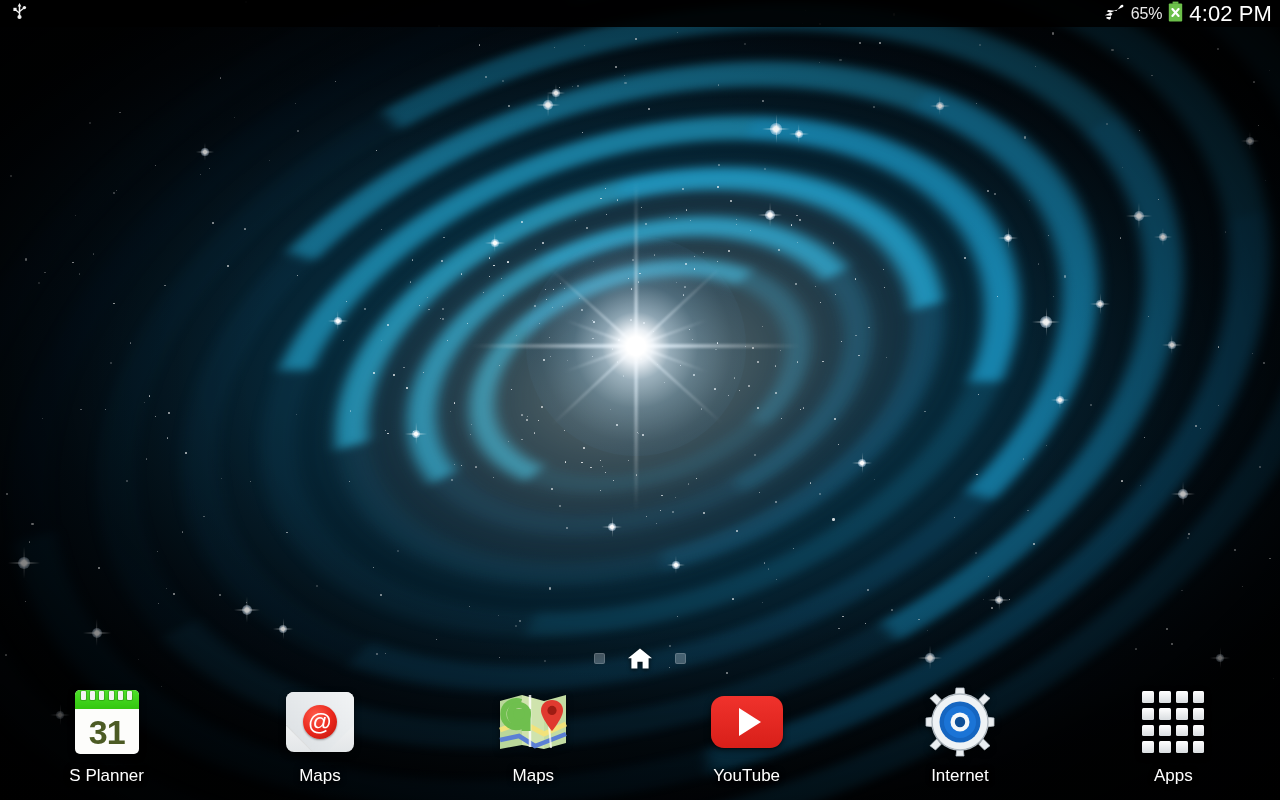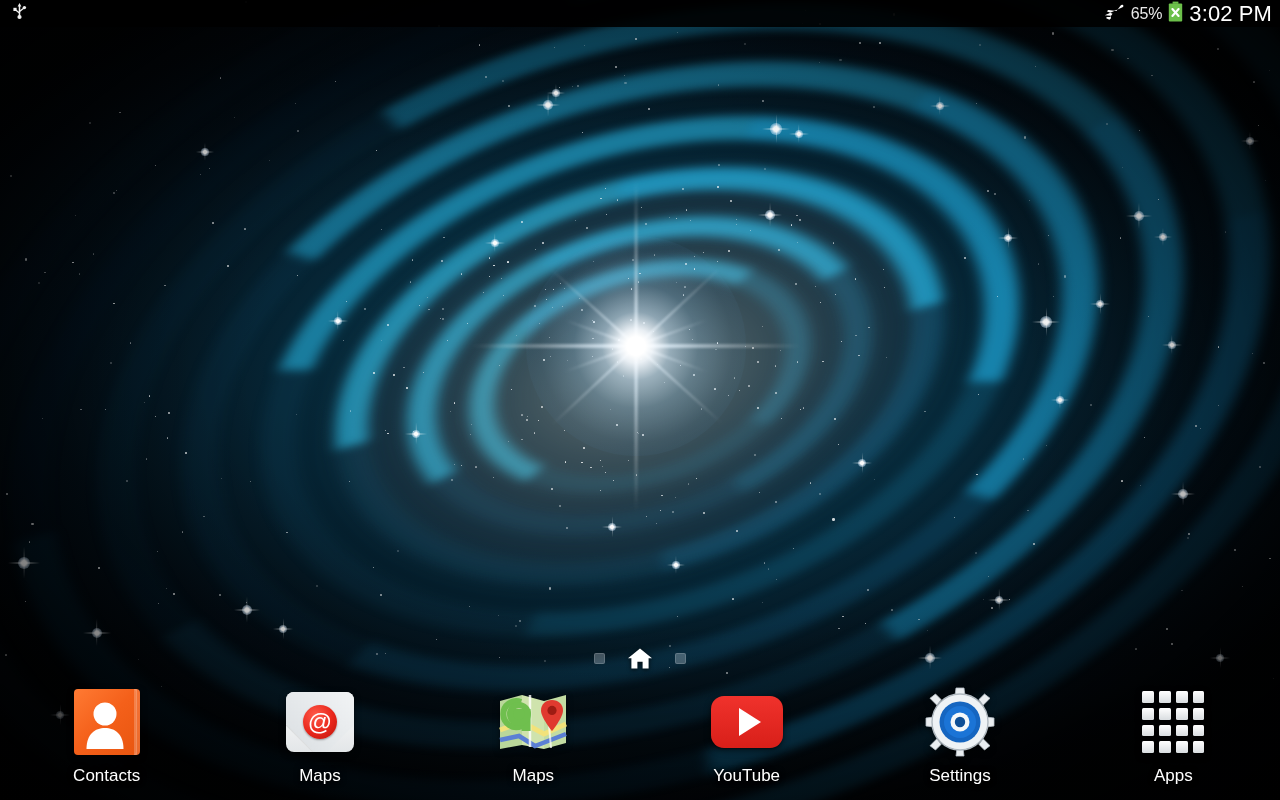--- a/index.html
+++ b/index.html
@@ -917,48 +917,54 @@
       <span>
         <svg width="15" height="21" viewBox="0 0 15 21">
           <rect x="4.6" y="0.6" width="5.8" height="2.2" fill="#6CC04A"></rect>
           <rect x="0.8" y="2.6" width="13.4" height="17.8" rx="1" fill="#6CC04A"></rect>
           <g stroke="#ffffff" stroke-width="2.1" stroke-linecap="round">
             <line x1="4.4" y1="8" x2="10.6" y2="15"></line>
             <line x1="10.6" y1="8" x2="4.4" y2="15"></line>
           </g>
         </svg>
       </span>
-      <span class="sb-clock">3:02 PM</span>
+      <span class="sb-clock">4:02 PM</span>
     </div>
   </div>
 
   <div class="pageind">
     <div class="pagedot"></div>
     <div class="pagehome">
       <svg width="26" height="23" viewBox="0 0 26 23">
         <path d="M13 1.5 L25 11.2 L21.6 11.2 L21.6 21.5 L15.6 21.5 L15.6 14.8 L10.4 14.8 L10.4 21.5 L4.4 21.5 L4.4 11.2 L1 11.2 Z" fill="#ffffff"></path>
       </svg>
     </div>
     <div class="pagedot"></div>
   </div>
 
   <div class="dock">
 
+
     <div class="dock-item">
       <div class="dock-icon">
-        <div class="ic-contacts">
-          <svg width="66" height="66" viewBox="0 0 66 66" style="position:absolute;left:0;top:0">
-            <circle cx="31" cy="25" r="11.5" fill="#ffffff"></circle>
-            <path d="M12.5 60 C12.5 45 21 39 31 39 C41 39 49.5 45 49.5 60 Z" fill="#ffffff"></path>
-          </svg>
+        <div class="ic-cal">
+          <div class="ic-cal-top"></div>
+          <div class="ic-cal-rings">
+            <span class="ic-cal-ring"></span>
+              <span class="ic-cal-ring"></span>
+            <span class="ic-cal-ring"></span>
+              <span class="ic-cal-ring"></span>
+            <span class="ic-cal-ring"></span>
+              <span class="ic-cal-ring"></span>
+          </div>
+          <div class="ic-cal-num">31</div>
         </div>
       </div>
-      <div class="dock-label">Contacts</div>
+      <div class="dock-label">S Planner</div>
     </div>
-
 
     <div class="dock-item">
       <div class="dock-icon">
         <div class="ic-mail">
           <div class="ic-mail-at">@</div>
         </div>
       </div>
       <div class="dock-label">Maps</div>
     </div>
 
@@ -1010,21 +1016,21 @@
             <path d="M10.5 63 l5.6 -5.6 l-4.2 -5.6 l-6.9 6.9 z"></path>
             <path d="M59.5 63 l-5.6 -5.6 l4.2 -5.6 l6.9 6.9 z"></path>
           </g>
           <circle cx="35" cy="35" r="28" fill="#eef2f5" stroke="#aeb7be" stroke-width="1.4"></circle>
           <circle cx="35" cy="35" r="20.5" fill="#1565C0"></circle>
           <circle cx="35" cy="35" r="16" fill="#1b74d6"></circle>
           <circle cx="35" cy="35" r="9.5" fill="#f5f8fa"></circle>
           <circle cx="35" cy="35" r="5.2" fill="#0f4f96"></circle>
         </svg>
       </div>
-      <div class="dock-label">Settings</div>
+      <div class="dock-label">Internet</div>
     </div>
 
     <div class="dock-item">
       <div class="dock-icon">
         <div class="ic-apps">
           <i></i>
             <i></i>
             <i></i>
             <i></i>
           <i></i>

